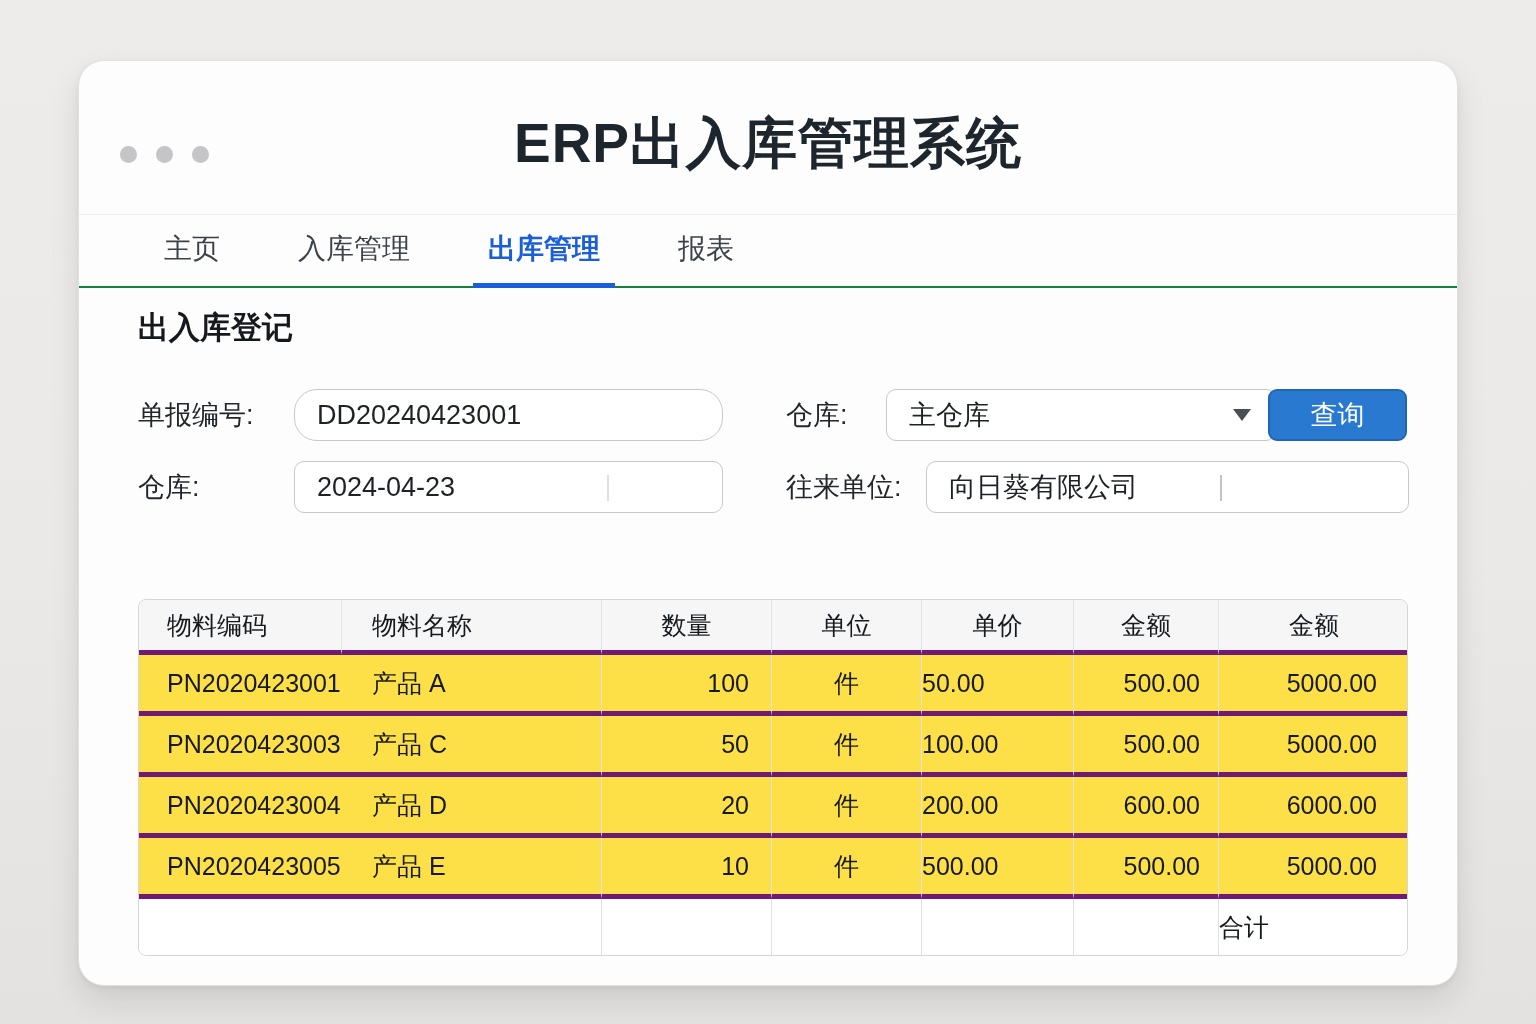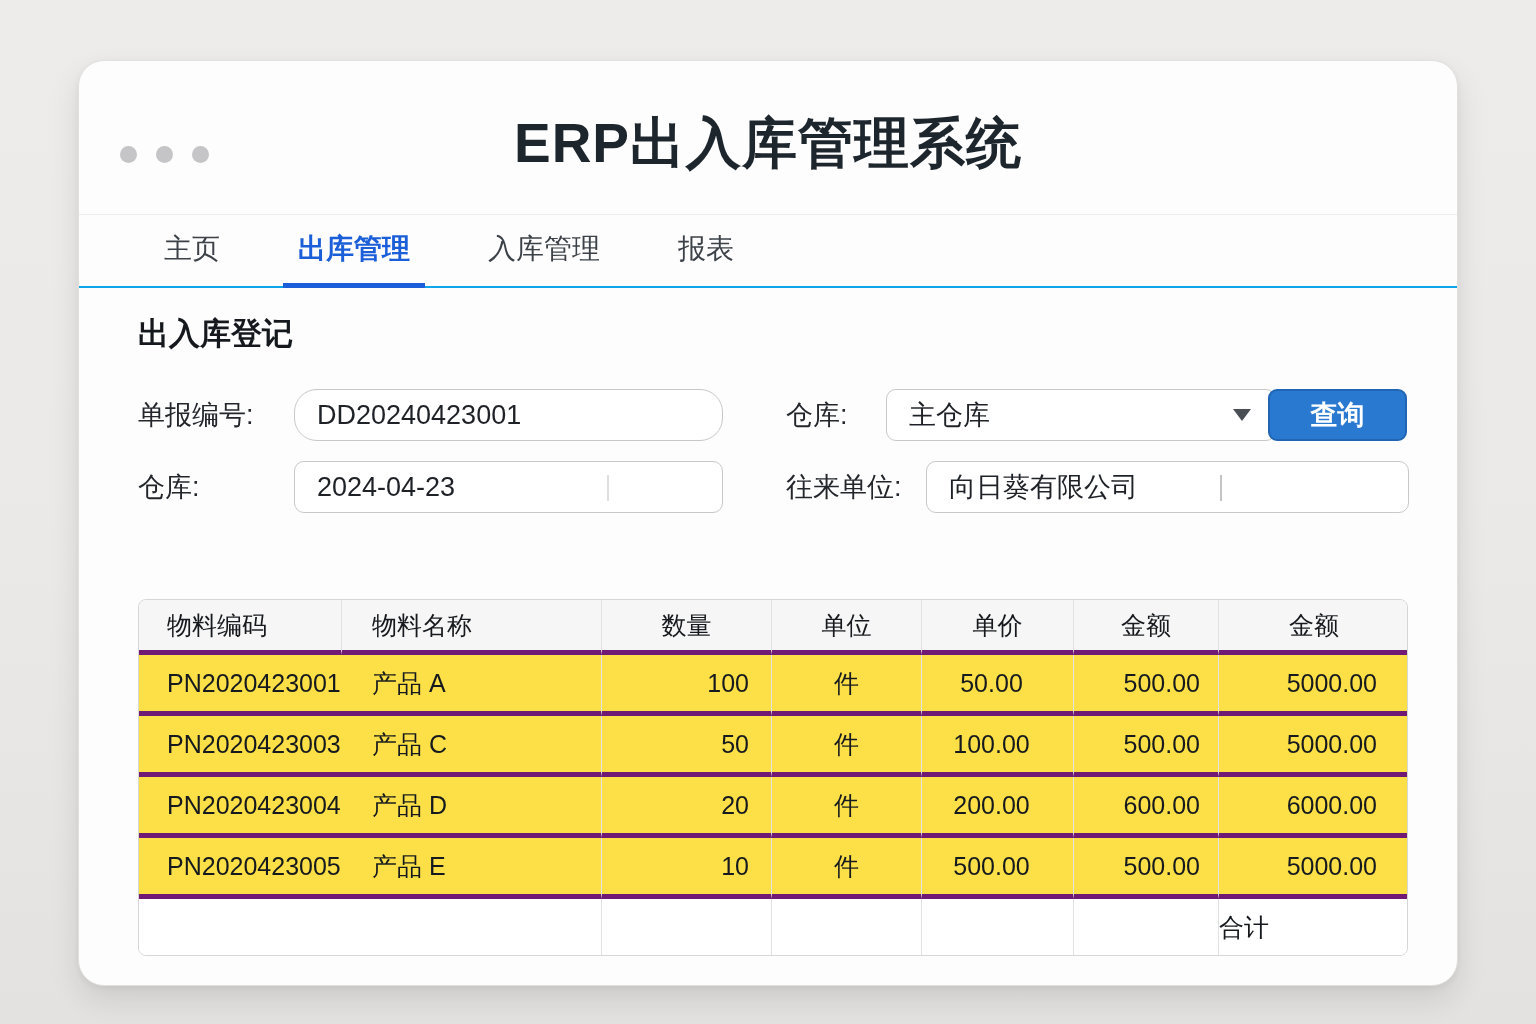--- a/index.html
+++ b/index.html
@@ -16,31 +16,31 @@
   }
   .dots { position:absolute; top:85px; left:41px; display:flex; gap:19px; }
   .dot { width:17px; height:17px; border-radius:50%; background:#c5c4c6; }
   .app-title {
     position:absolute; top:46px; left:0; width:100%;
     text-align:center; font-size:55px; font-weight:700; color:#1d262d;
     letter-spacing:1px;
   }
   .tabbar {
     position:absolute; top:153px; left:0; width:100%; height:74px;
-    border-top:1px solid #ececec; border-bottom:2px solid #0ea5e9;
+    border-top:1px solid #ececec; border-bottom:2px solid #15803d;
     display:flex; align-items:stretch; padding-left:70px; gap:48px;
   }
   .tab {
     display:flex; align-items:center; padding:0 15px; font-size:28px;
     color:#3c4248; cursor:pointer; border-bottom:5px solid transparent;
     margin-bottom:-2px;
   }
   .tab.active { color:#1a5fd9; font-weight:700; border-bottom-color:#1a5fd9; }
   .content { position:absolute; left:59px; top:227px; width:1270px; }
-  .section-title { position:absolute; top:25px; left:0; font-size:31px; font-weight:700; color:#15181c; }
+  .section-title { position:absolute; top:19px; left:0; font-size:31px; font-weight:700; color:#15181c; }
   .form-row { position:absolute; left:0; width:1270px; height:52px; }
   .form-row.r1 { top:101px; }
   .form-row.r2 { top:173px; }
   .f-label { position:absolute; font-size:27px; color:#23272c; top:50%; transform:translateY(-50%); white-space:nowrap; }
   .f-input {
     position:absolute; top:0; height:52px; background:#fff;
     border:1px solid #c8c8c8; border-radius:10px; display:flex; align-items:center;
     padding:0 22px; font-size:27px; color:#1e2227;
   }
   .f-input .caret { position:absolute; width:2px; height:26px; background:#c4c4c4; top:13px; }
@@ -50,40 +50,40 @@
     padding:0 22px; font-size:27px; color:#1e2227;
   }
   .selectbox .arrow {
     position:absolute; right:24px; top:50%; transform:translateY(-50%);
     width:0; height:0; border-left:9px solid transparent; border-right:9px solid transparent;
     border-top:12px solid #4a4f55;
   }
   .query-btn {
     position:absolute; top:0; left:1130px; width:139px; height:52px;
     background:#2a79d0; border:2px solid #2166b4; border-radius:9px;
-    color:#ffffff; font-size:27px; font-weight:700; cursor:pointer;
+    color:#ffffff; font-size:27px; font-weight:400; cursor:pointer;
     font-family:inherit;
   }
   .table-wrap {
     position:absolute; top:311px; left:0; width:1270px;
     border:1px solid #d6d6d6; border-radius:8px; overflow:hidden; background:#fff;
   }
   table { border-collapse:separate; border-spacing:0; table-layout:fixed; width:1270px; font-size:25px; color:#16191d; }
   th, td { border-right:1px solid #e2e2e2; border-bottom:5px solid #701a75; overflow:hidden; white-space:nowrap; }
   th:last-child, td:last-child { border-right:none; }
   tfoot td { border-bottom:none; }
   thead th { height:55px; background:#f6f6f6; font-weight:500; }
   tbody td { height:61px; background:#fde047; }
   tfoot td { height:56px; background:#fff; }
   tbody td.c-code { border-right:none; }
   .c-code { text-align:left; padding-left:28px; }
   .c-name { text-align:left; padding-left:30px; }
   .c-qty  { text-align:right; padding-right:22px; }
   .c-unit { text-align:center; }
-  .c-price{ text-align:center; padding-right:12px; }
+  .c-price{ text-align:left; padding-right:12px; }
   .c-amt  { text-align:right; padding-right:18px; }
   .c-amt2 { text-align:right; padding-right:32px; }
   thead th.c-qty, thead th.c-price, thead th.c-amt, thead th.c-amt2 { text-align:center; padding:0; }
   tfoot .c-total { padding:0; }
 </style>
 </head>
 <body>
 
 <div class="window">
 
@@ -92,25 +92,25 @@
     <span class="dot"></span>
     <span class="dot"></span>
   </div>
 
   <div class="app-title">ERP出入库管理系统</div>
 
   <div class="tabbar">
     <div class="tab">
       <span>主页</span>
     </div>
+    <div class="tab">
+      <span>入库管理</span>
+    </div>
     <div class="tab active">
       <span>出库管理</span>
-    </div>
-    <div class="tab">
-      <span>入库管理</span>
     </div>
     <div class="tab">
       <span>报表</span>
     </div>
   </div>
 
   <div class="content">
 
     <div class="section-title">出入库登记</div>
 

